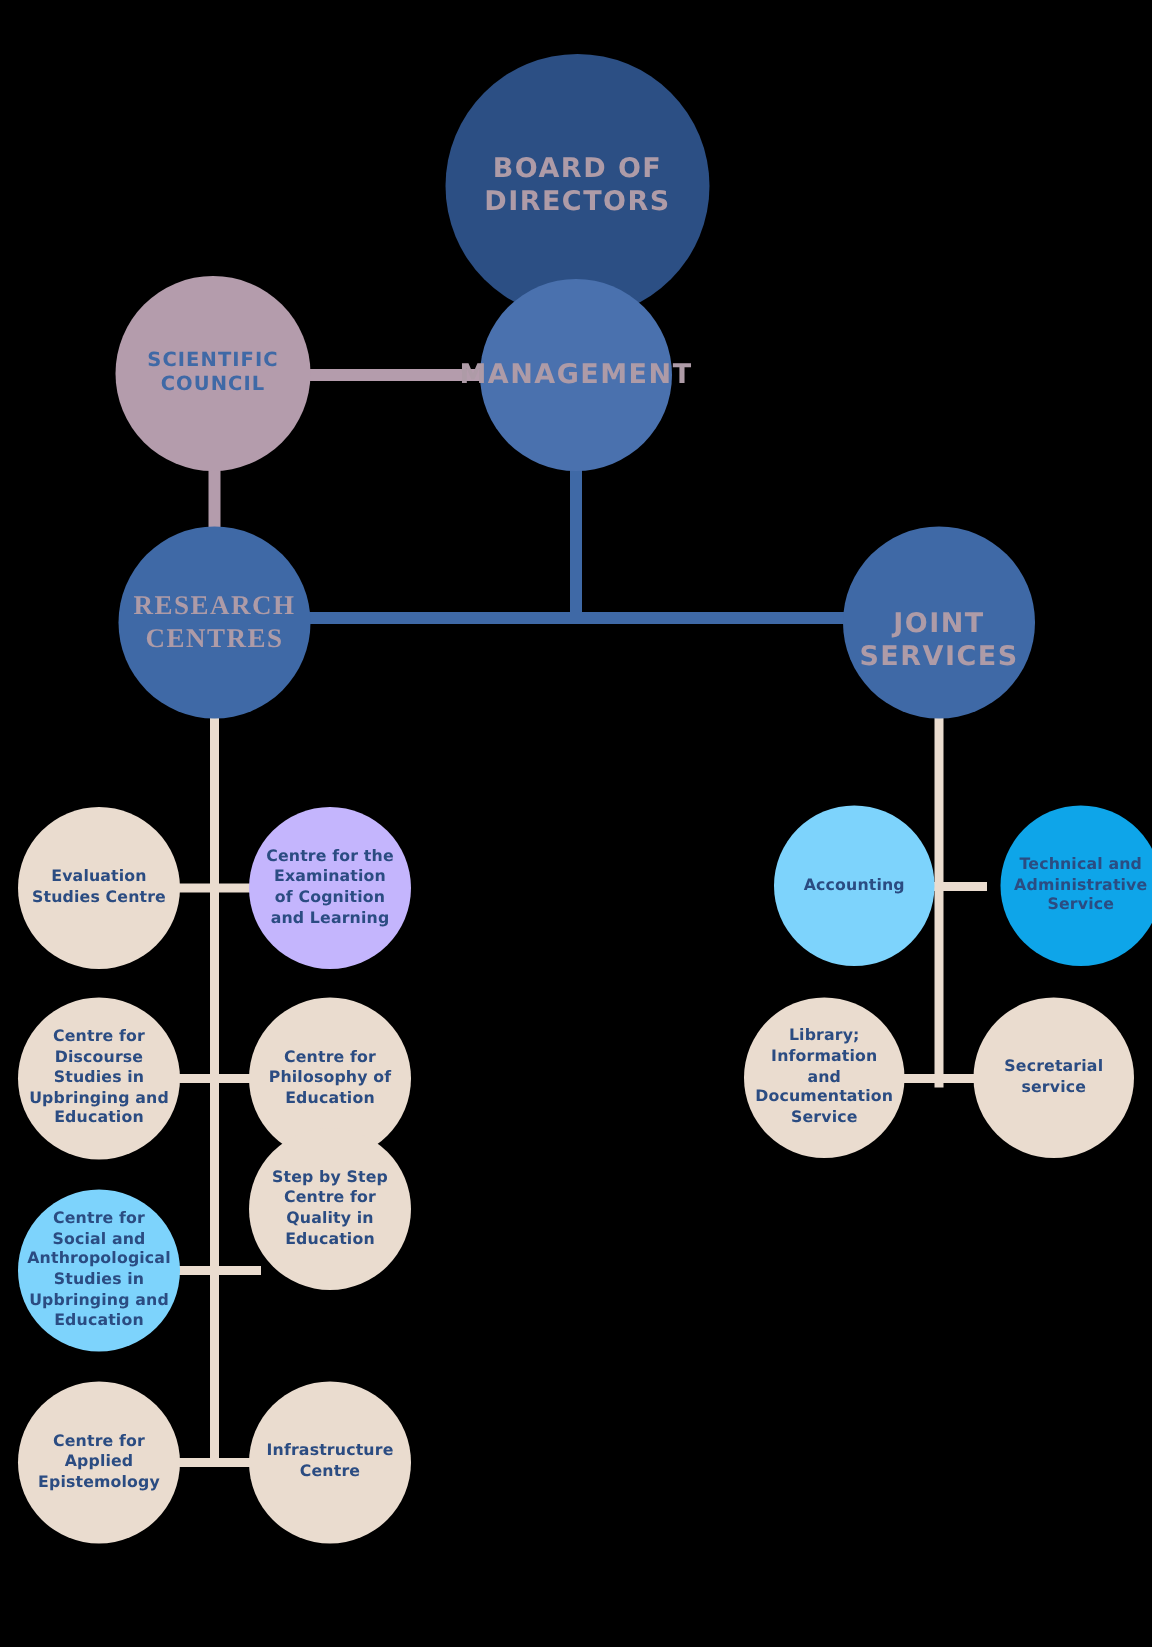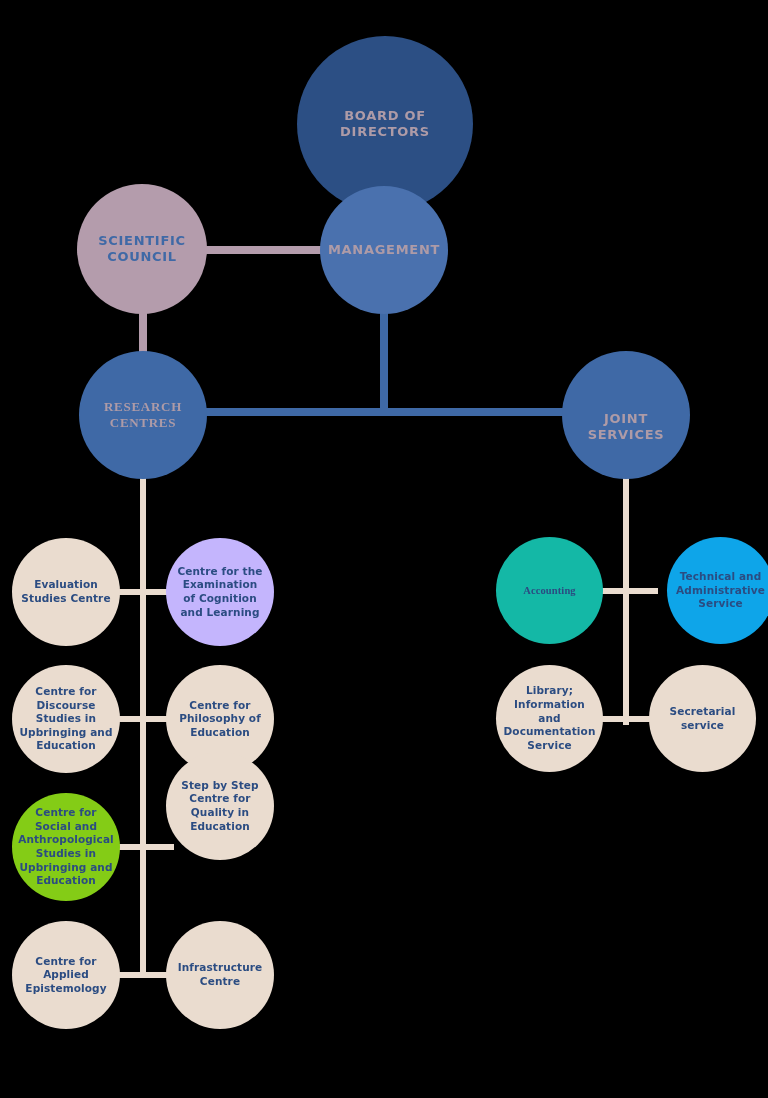--- a/index.html
+++ b/index.html
@@ -33,21 +33,21 @@
   }
   .node span {
     display: block;
     line-height: 1.22;
     letter-spacing: 0.02em;
   }
 
   
   .node.top span {
     font-weight: 700;
-    font-size: 13px;
+    font-size: 18px;
     letter-spacing: 0.055em;
     color: #AE9BA7;
   }
   .node.council span {
     font-weight: 700;
     font-size: 13px;
     letter-spacing: 0.055em;
     color: #3F69A6;
   }
   
@@ -132,39 +132,39 @@
   </div>
 
   <div class="node leaf wide" style="left:12px; top:665px; width:108px; height:108px; background:#EADCCF;">
     <span>Centre for Discourse Studies in Upbringing and Education</span>
   </div>
 
   <div class="node leaf wide" style="left:166px; top:665px; width:108px; height:108px; background:#EADCCF;">
     <span>Centre for Philosophy of Education</span>
   </div>
 
-  <div class="node leaf wide" style="left:12px; top:793px; width:108px; height:108px; background:#84cc16;">
+  <div class="node leaf wide" style="left:12px; top:793px; width:108px; height:108px; background:#7dd3fc;">
     <span>Centre for Social and Anthropological Studies in Upbringing and Education</span>
   </div>
 
   <div class="node leaf" style="left:166px; top:752px; width:108px; height:108px; background:#EADCCF;">
     <span>Step by Step Centre for Quality in Education</span>
   </div>
 
   <div class="node leaf" style="left:12px; top:921px; width:108px; height:108px; background:#EADCCF;">
     <span>Centre for Applied Epistemology</span>
   </div>
 
   <div class="node leaf" style="left:166px; top:921px; width:108px; height:108px; background:#EADCCF;">
     <span>Infrastructure Centre</span>
   </div>
 
   
 
-  <div class="node leaf" style="left:496px; top:537px; width:107px; height:107px; background:#14b8a6;font-family:Liberation Serif, serif;">
+  <div class="node leaf" style="left:516px; top:537px; width:107px; height:107px; background:#7dd3fc;">
     <span>Accounting</span>
   </div>
 
   <div class="node leaf" style="left:667px; top:537px; width:107px; height:107px; background:#0ea5e9;justify-content:flex-end;">
     <span>Technical and Administrative Service</span>
   </div>
 
   <div class="node leaf" style="left:496px; top:665px; width:107px; height:107px; background:#EADCCF;">
     <span>Library; Information and Documentation Service</span>
   </div>

